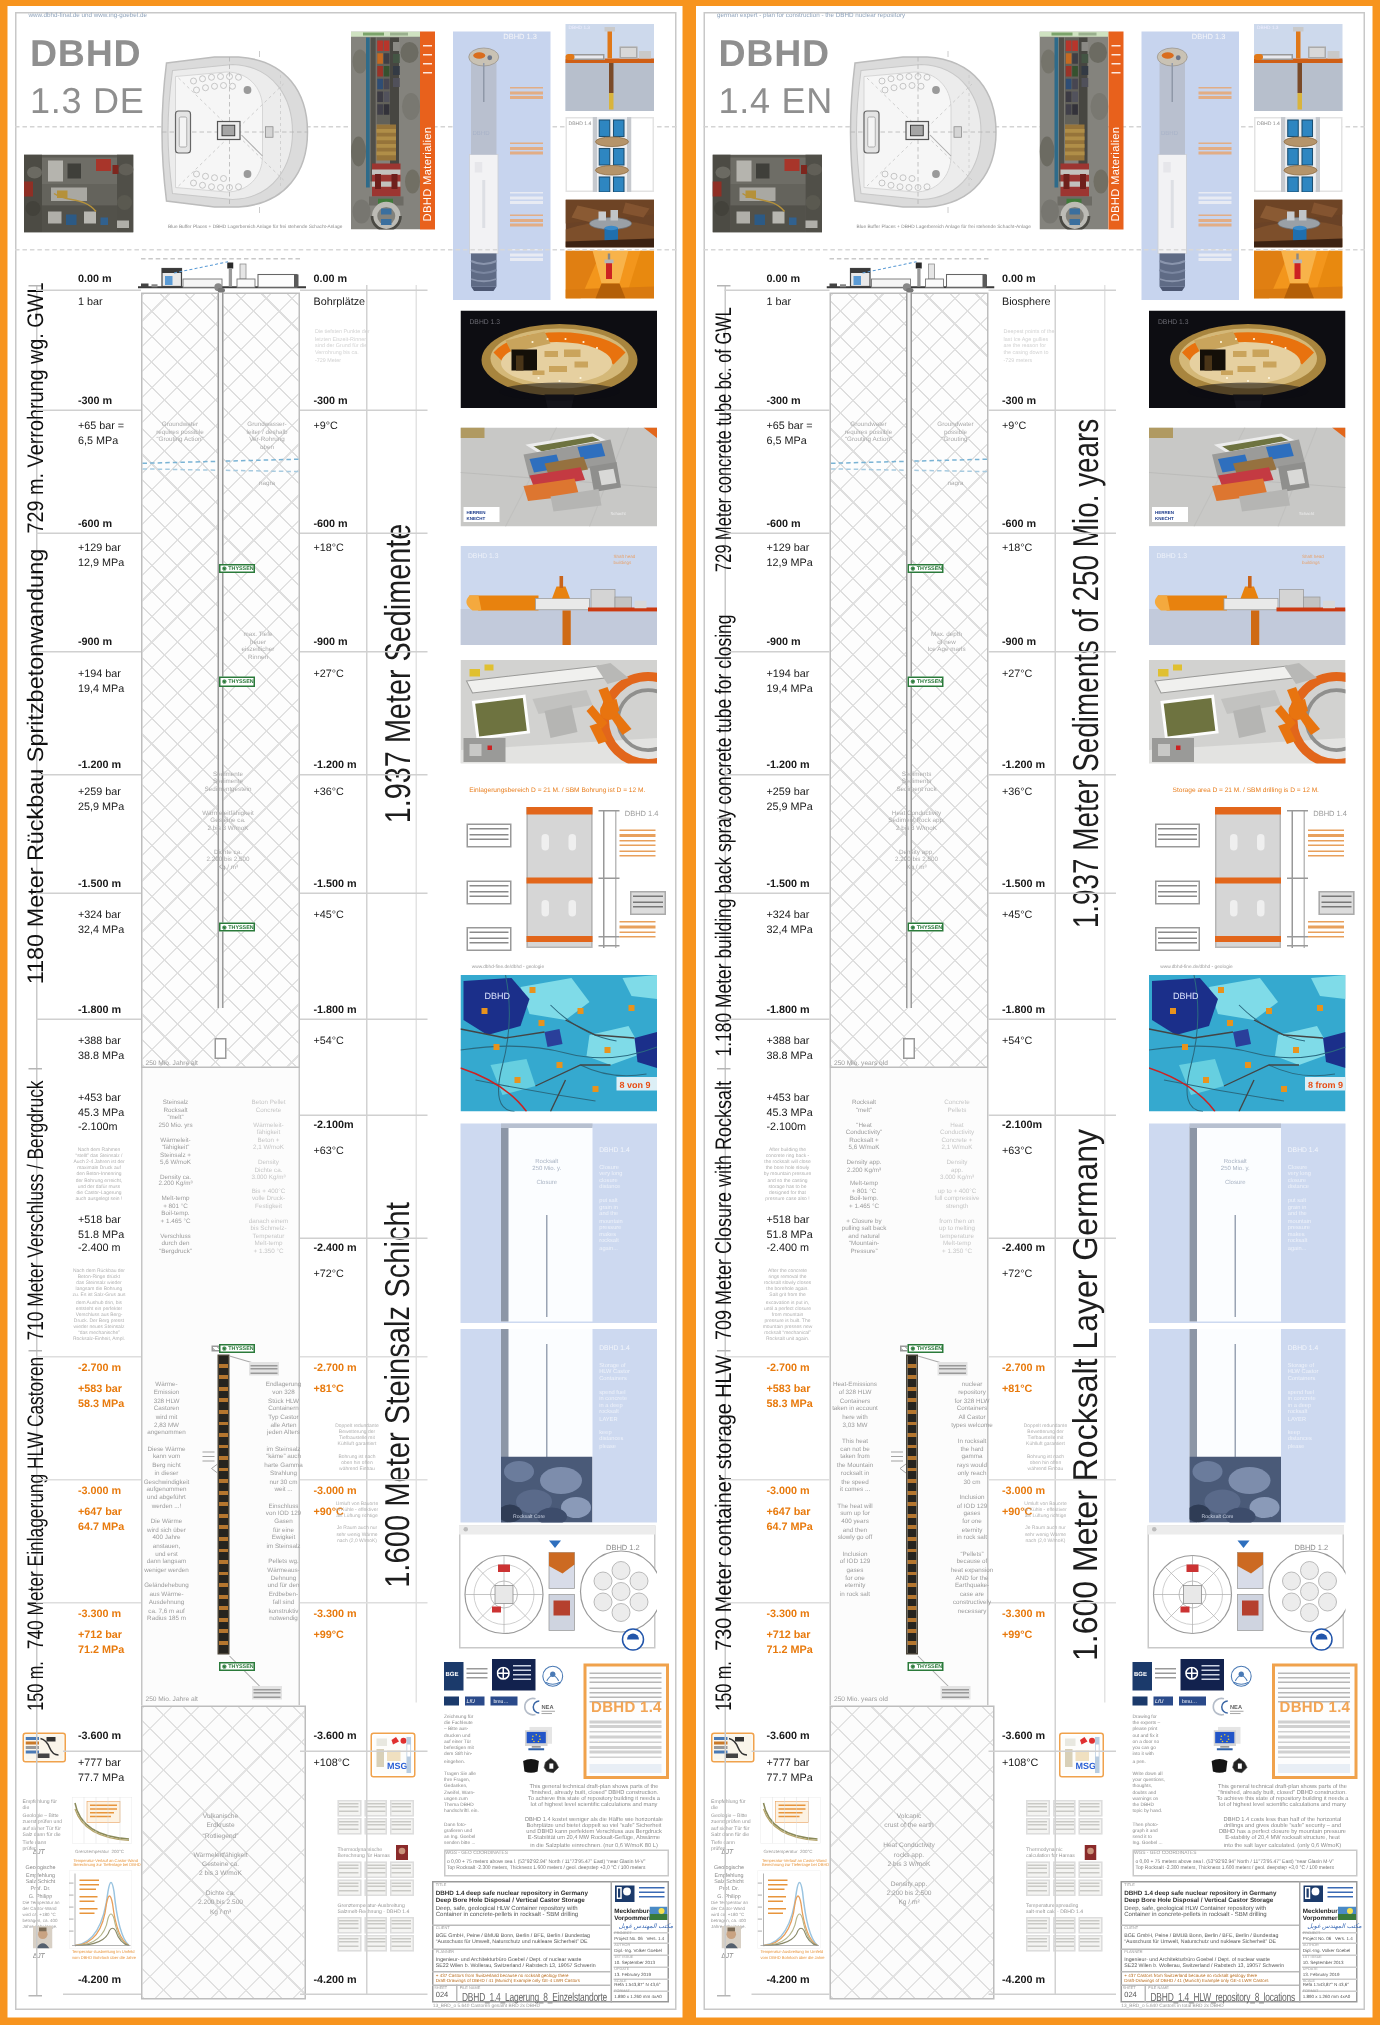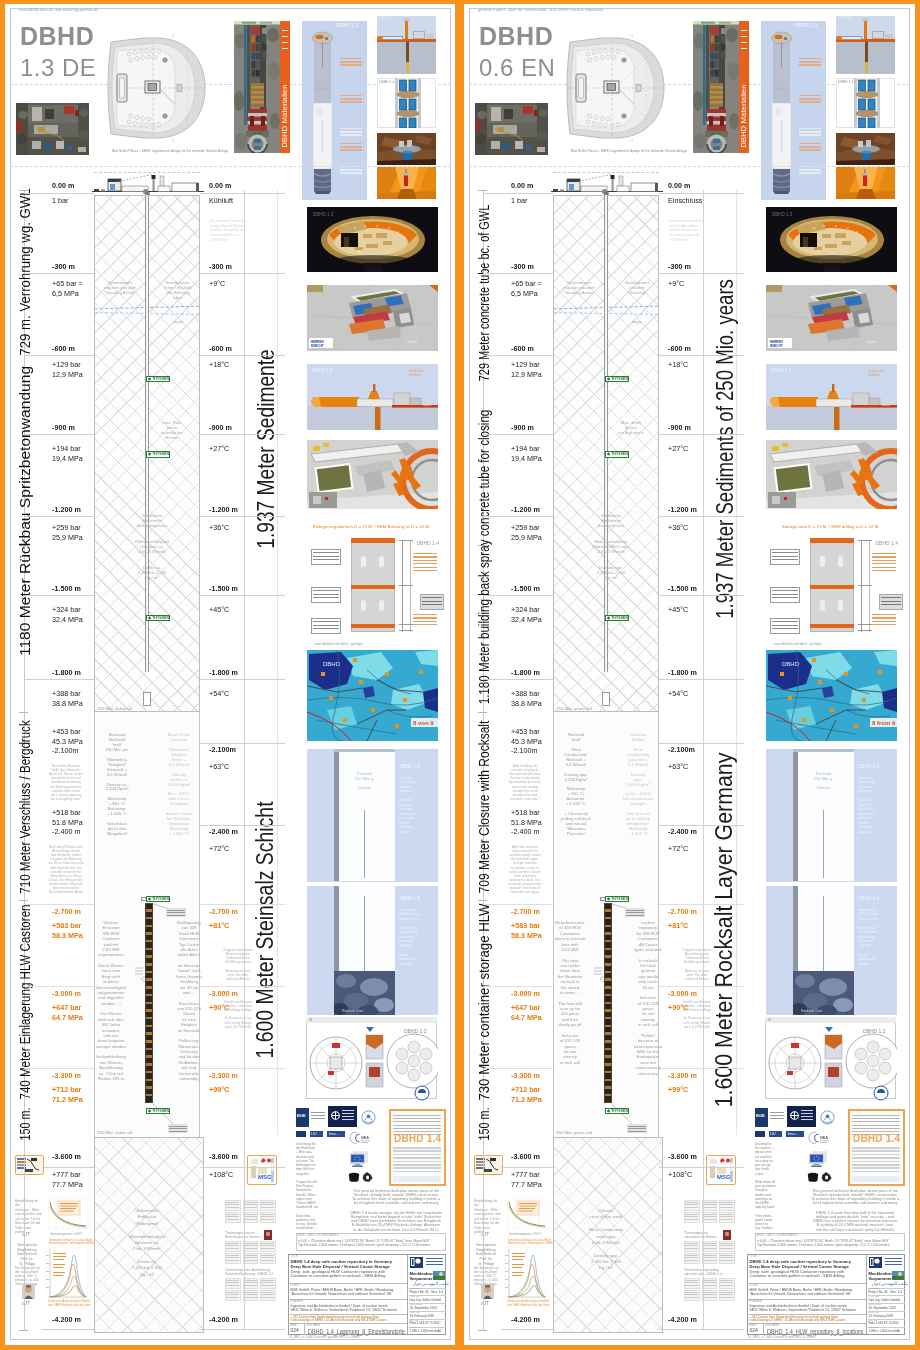--- a/index.html
+++ b/index.html
@@ -880,21 +880,21 @@
 <div class="vt" style="left:24px;top:272px;font-size:15px;color:#111;transform:translate(-50%,-50%) rotate(-90deg) scaleX(0.88);">729 m. Verrohrung wg. GWL</div>
 <div class="vt" style="left:24px;top:511px;font-size:15px;color:#111;transform:translate(-50%,-50%) rotate(-90deg) scaleX(1.04);">1180 Meter Rückbau Spritzbetonwandung</div>
 <div class="vt" style="left:24px;top:807px;font-size:15px;color:#111;transform:translate(-50%,-50%) rotate(-90deg) scaleX(0.77);">710 Meter Verschluss / Bergdruck</div>
 <div class="vt" style="left:24px;top:1002px;font-size:15px;color:#111;transform:translate(-50%,-50%) rotate(-90deg) scaleX(0.77);">740 Meter Einlagerung HLW Castoren</div>
 <div class="vt" style="left:24px;top:1124px;font-size:15px;color:#111;transform:translate(-50%,-50%) rotate(-90deg) scaleX(0.72);">150 m.</div>
 <div class="t" style="left:52px;top:181px;font-size:7.2px;color:#1a1a1a;line-height:1.35;white-space:pre-line;font-weight:bold">0.00 m</div>
 <div style="position:absolute;left:24px;top:192.5px;width:70px;height:1px;background:#d0d0d0;"></div>
 <div class="t" style="left:52px;top:196px;font-size:7.2px;color:#1a1a1a;line-height:1.35;white-space:pre-line;">1 bar</div>
 <div class="t" style="left:209px;top:181px;font-size:7.2px;color:#1a1a1a;line-height:1.35;white-space:pre-line;font-weight:bold">0.00 m</div>
 <div style="position:absolute;left:200px;top:192.5px;width:85px;height:1px;background:#d0d0d0;"></div>
-<div class="t" style="left:209px;top:196px;font-size:7.2px;color:#1a1a1a;line-height:1.35;white-space:pre-line;">Kühlluft</div>
+<div class="t" style="left:209px;top:196px;font-size:7.2px;color:#1a1a1a;line-height:1.35;white-space:pre-line;">Bohrplätze</div>
 <div class="t" style="left:52px;top:262px;font-size:7.2px;color:#1a1a1a;line-height:1.35;white-space:pre-line;font-weight:bold">-300 m</div>
 <div style="position:absolute;left:24px;top:273px;width:70px;height:1px;background:#d0d0d0;"></div>
 <div class="t" style="left:52px;top:279px;font-size:7.2px;color:#1a1a1a;line-height:1.35;white-space:pre-line;">+65 bar =
 6,5 MPa</div>
 <div class="t" style="left:209px;top:262px;font-size:7.2px;color:#1a1a1a;line-height:1.35;white-space:pre-line;font-weight:bold">-300 m</div>
 <div style="position:absolute;left:200px;top:273px;width:85px;height:1px;background:#d0d0d0;"></div>
 <div class="t" style="left:209px;top:279px;font-size:7.2px;color:#1a1a1a;line-height:1.35;white-space:pre-line;">+9°C</div>
 <div class="t" style="left:52px;top:344px;font-size:7.2px;color:#1a1a1a;line-height:1.35;white-space:pre-line;font-weight:bold">-600 m</div>
 <div style="position:absolute;left:24px;top:355px;width:70px;height:1px;background:#d0d0d0;"></div>
 <div class="t" style="left:52px;top:360px;font-size:7.2px;color:#1a1a1a;line-height:1.35;white-space:pre-line;">+129 bar
@@ -1174,21 +1174,21 @@
 
 Wärmeleitfähigkeit
 Gesteine ca.
 2 bis 3 W/moK
 
 Dichte ca.
 2.200 bis 2.500
 Kg / m³</div>
 <div class="t" style="left:478px;top:8px;font-size:4.2px;color:#8fa3bb;">german expert - plan for construction - the DBHD nuclear repository</div>
 <div class="t" style="left:479px;top:22px;font-size:25px;color:#8f8f8f;font-weight:bold;letter-spacing:0.5px">DBHD</div>
-<div class="t" style="left:479px;top:54px;font-size:24px;color:#8f8f8f;letter-spacing:0.5px">0.6 EN</div>
+<div class="t" style="left:479px;top:54px;font-size:24px;color:#8f8f8f;letter-spacing:0.5px">1.4 EN</div>
 <div style="position:absolute;left:469px;top:84px;width:441px;height:0px;border-top:1px dashed #d4d4d4;"></div>
 <svg style="position:absolute;left:562px;top:34px;" width="104" height="108" viewBox="0 0 104 108">
     <path d="M8,8 L40,4 L56,4 C88,6 102,28 102,54 C102,80 88,102 56,104 L40,104 L8,100 C6,84 5,68 5,54 C5,40 6,24 8,8 Z" fill="#dbdbdb" stroke="#bcbcbc" stroke-width="1"></path>
 <path d="M12,13 L52,9 C80,10 92,32 92,54 C92,76 80,98 52,99 L12,95 C10,80 9,66 9,54 C9,42 10,28 12,13 Z" fill="#ececec" stroke="#c8c8c8" stroke-width="0.7"></path>
 <path d="M14,17 L48,14 C62,14 72,24 72,38 L72,70 C72,84 62,94 48,94 L14,91 Z" fill="#f6f6f6" stroke="#d2d2d2" stroke-width="0.6"></path>
 <line x1="5" y1="54" x2="102" y2="54" stroke="#b0b0b0" stroke-width="0.5" stroke-dasharray="3,2"></line>
 <line x1="50" y1="4" x2="50" y2="104" stroke="#b0b0b0" stroke-width="0.5" stroke-dasharray="3,2"></line>
 <line x1="16" y1="18" x2="86" y2="86" stroke="#c2c2c2" stroke-width="0.5" stroke-dasharray="2,2"></line>
 <line x1="16" y1="90" x2="86" y2="22" stroke="#c2c2c2" stroke-width="0.5" stroke-dasharray="2,2"></line>
 <g fill="none" stroke="#b5b5b5" stroke-width="0.5">
@@ -2045,21 +2045,21 @@
 <div class="vt" style="left:483px;top:293px;font-size:15px;color:#111;transform:translate(-50%,-50%) rotate(-90deg) scaleX(0.73);">729 Meter concrete tube bc. of GWL</div>
 <div class="vt" style="left:483px;top:557px;font-size:15px;color:#111;transform:translate(-50%,-50%) rotate(-90deg) scaleX(0.775);">1.180 Meter building back spray concrete tube for closing</div>
 <div class="vt" style="left:483px;top:807px;font-size:15px;color:#111;transform:translate(-50%,-50%) rotate(-90deg) scaleX(0.8);">709 Meter Closure with Rocksalt</div>
 <div class="vt" style="left:483px;top:1002px;font-size:15px;color:#111;transform:translate(-50%,-50%) rotate(-90deg) scaleX(0.88);">730 Meter container storage HLW</div>
 <div class="vt" style="left:483px;top:1124px;font-size:15px;color:#111;transform:translate(-50%,-50%) rotate(-90deg) scaleX(0.72);">150 m.</div>
 <div class="t" style="left:511px;top:181px;font-size:7.2px;color:#1a1a1a;line-height:1.35;white-space:pre-line;font-weight:bold">0.00 m</div>
 <div style="position:absolute;left:483px;top:192.5px;width:70px;height:1px;background:#d0d0d0;"></div>
 <div class="t" style="left:511px;top:196px;font-size:7.2px;color:#1a1a1a;line-height:1.35;white-space:pre-line;">1 bar</div>
 <div class="t" style="left:668px;top:181px;font-size:7.2px;color:#1a1a1a;line-height:1.35;white-space:pre-line;font-weight:bold">0.00 m</div>
 <div style="position:absolute;left:659px;top:192.5px;width:85px;height:1px;background:#d0d0d0;"></div>
-<div class="t" style="left:668px;top:196px;font-size:7.2px;color:#1a1a1a;line-height:1.35;white-space:pre-line;">Einschluss</div>
+<div class="t" style="left:668px;top:196px;font-size:7.2px;color:#1a1a1a;line-height:1.35;white-space:pre-line;">Biosphere</div>
 <div class="t" style="left:511px;top:262px;font-size:7.2px;color:#1a1a1a;line-height:1.35;white-space:pre-line;font-weight:bold">-300 m</div>
 <div style="position:absolute;left:483px;top:273px;width:70px;height:1px;background:#d0d0d0;"></div>
 <div class="t" style="left:511px;top:279px;font-size:7.2px;color:#1a1a1a;line-height:1.35;white-space:pre-line;">+65 bar =
 6,5 MPa</div>
 <div class="t" style="left:668px;top:262px;font-size:7.2px;color:#1a1a1a;line-height:1.35;white-space:pre-line;font-weight:bold">-300 m</div>
 <div style="position:absolute;left:659px;top:273px;width:85px;height:1px;background:#d0d0d0;"></div>
 <div class="t" style="left:668px;top:279px;font-size:7.2px;color:#1a1a1a;line-height:1.35;white-space:pre-line;">+9°C</div>
 <div class="t" style="left:511px;top:344px;font-size:7.2px;color:#1a1a1a;line-height:1.35;white-space:pre-line;font-weight:bold">-600 m</div>
 <div style="position:absolute;left:483px;top:355px;width:70px;height:1px;background:#d0d0d0;"></div>
 <div class="t" style="left:511px;top:360px;font-size:7.2px;color:#1a1a1a;line-height:1.35;white-space:pre-line;">+129 bar

